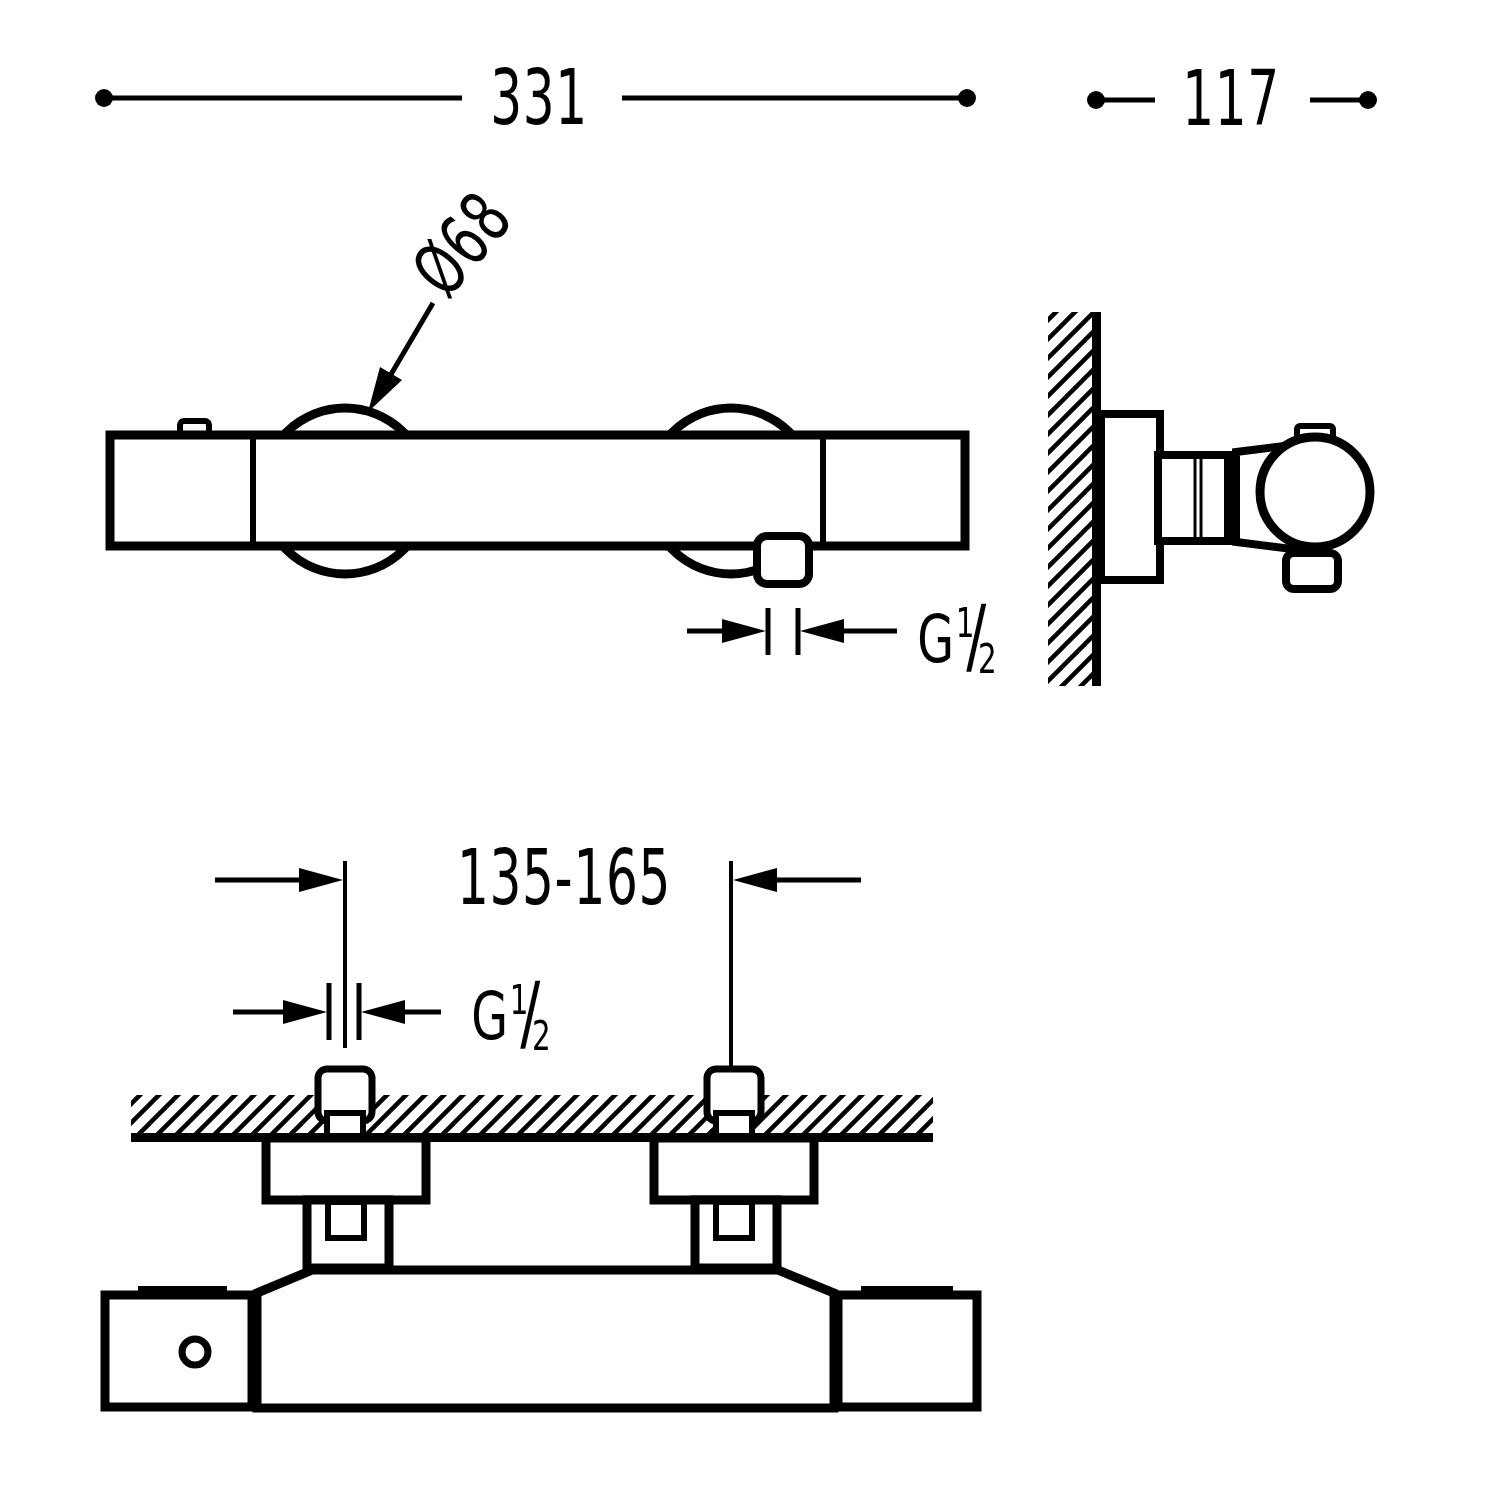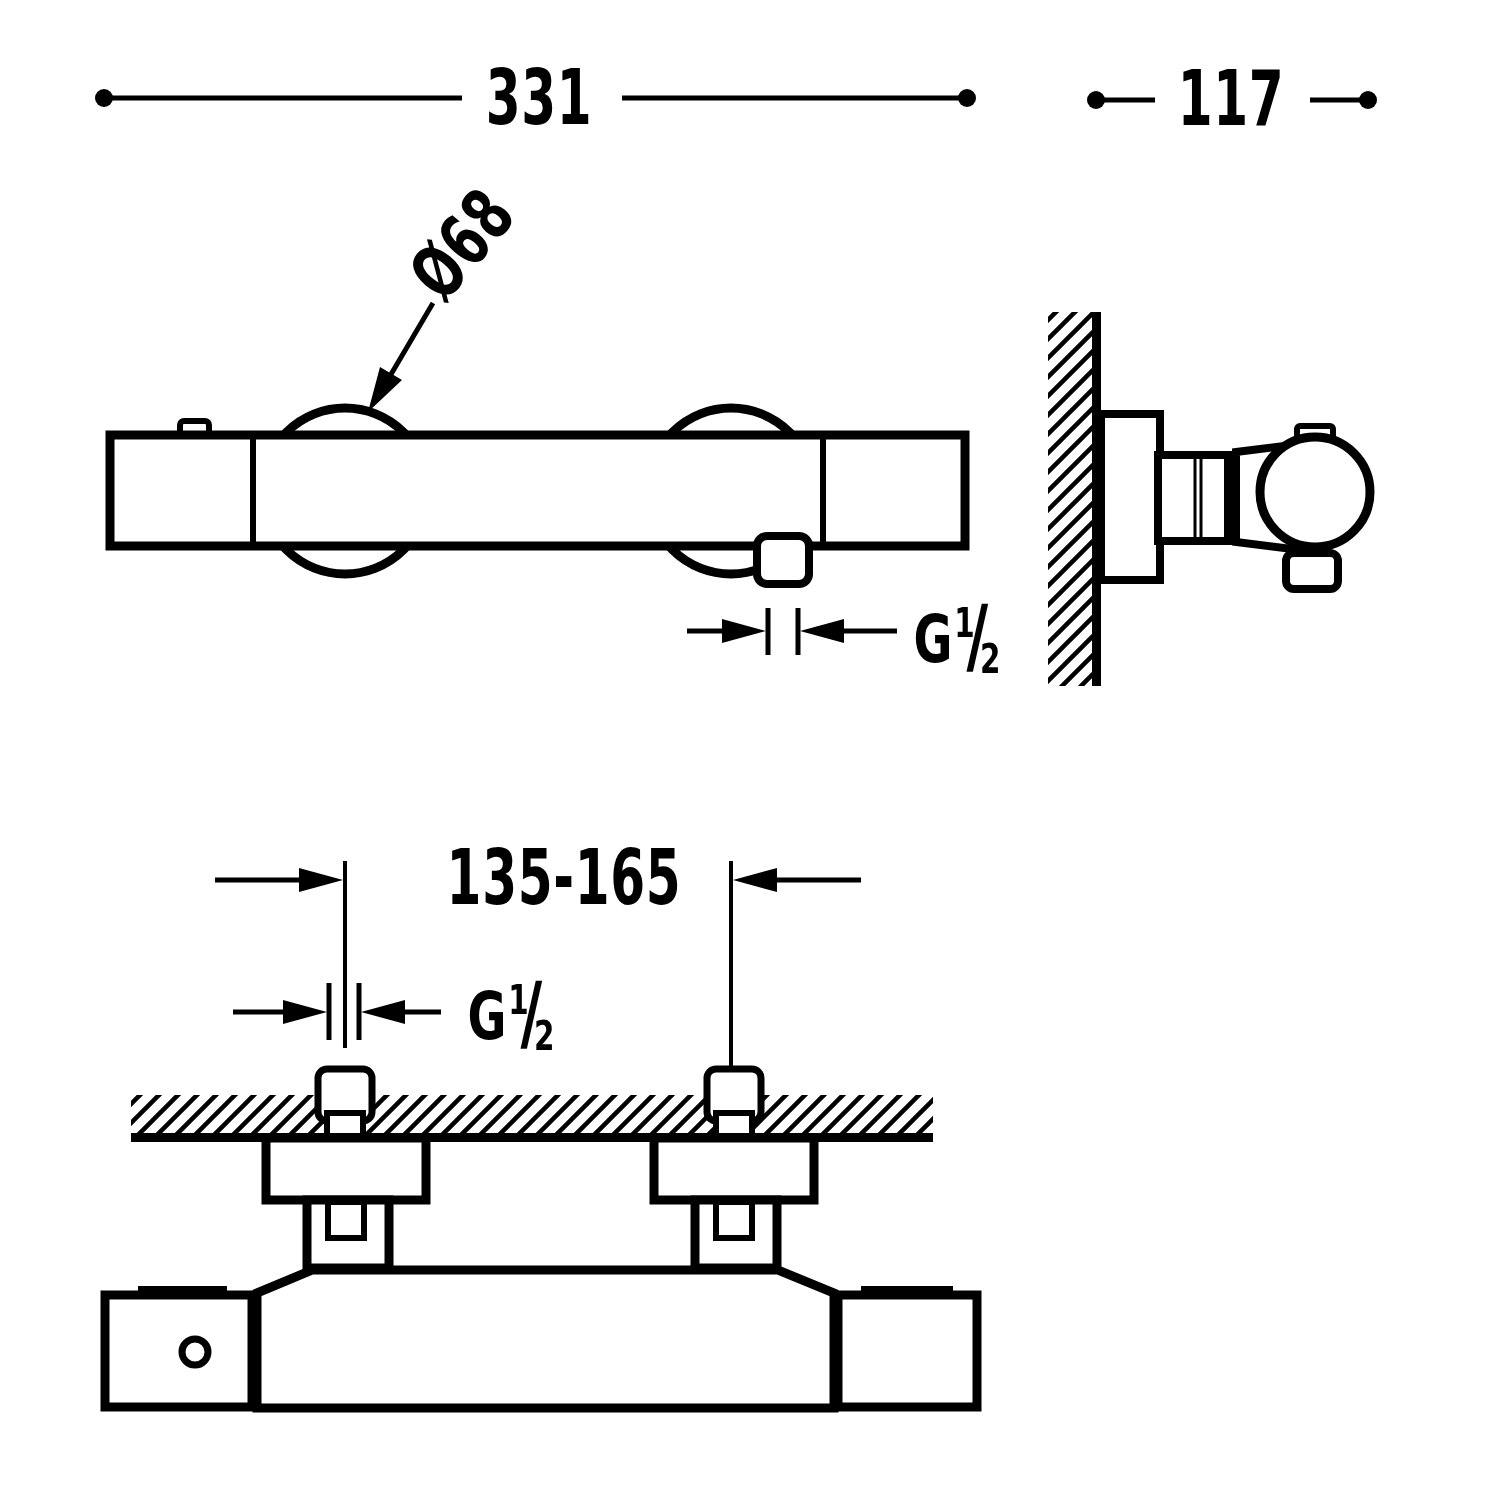--- a/index.html
+++ b/index.html
@@ -2,21 +2,20 @@
 <html><head>
 <meta charset="utf-8">
 <style>
   html,body{margin:0;padding:0;background:#ffffff;}
   .canvas{
     position:relative;
     width:1500px;height:1500px;
     background:#ffffff;
     font-family:"DejaVu Sans", sans-serif;
     overflow:hidden;
-    font-weight:bold;
   }
   .canvas svg{position:absolute;left:0;top:0;}
   .dim-label{
     position:absolute;
     color:#000;
     white-space:nowrap;
     font-size:76px;
     letter-spacing:1px;
     transform:translate(-50%,-54%) scaleX(0.66);
     line-height:1;

